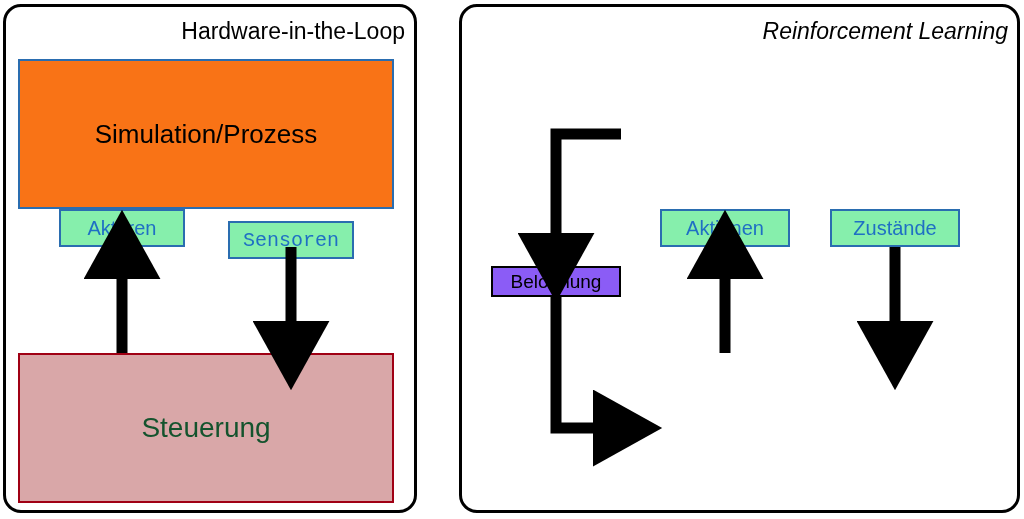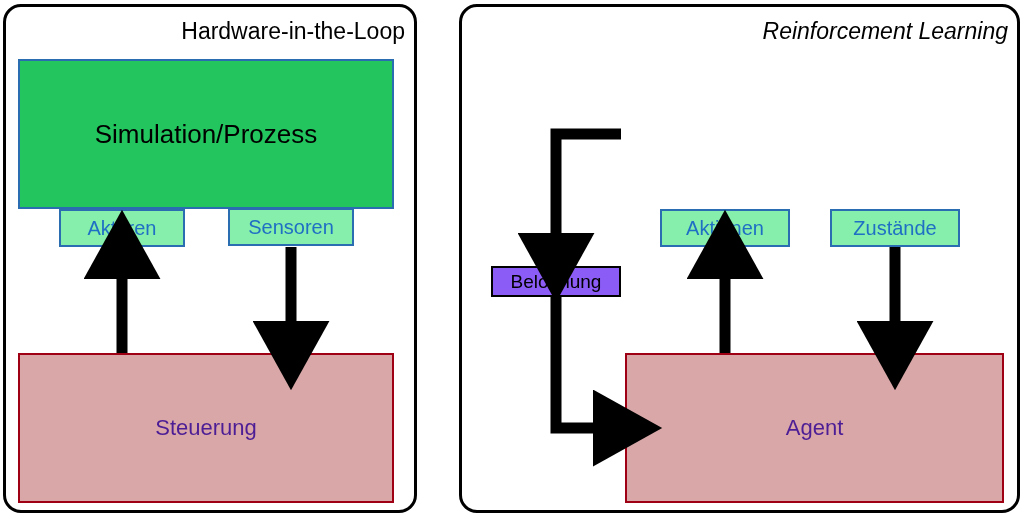--- a/index.html
+++ b/index.html
@@ -15,44 +15,44 @@
 
   .panel-title{position:absolute;font-size:23px;color:#000000;
                white-space:nowrap;text-align:right;}
   #title-hil{right:9px;top:11px;}
   #title-rl{right:9px;top:11px;font-style:italic;}
 
   .block{position:absolute;box-sizing:border-box;display:flex;
          align-items:center;justify-content:center;}
   .block span{display:block;}
 
-  .blue-block{background:#22c55e;border:2px solid #2a6db0;}
+  .blue-block{background:#f97316;border:2px solid #2a6db0;}
   .blue-block span{font-size:26px;color:#000000;}
 
   .red-block{background:#d9a7a8;border:2px solid #a00014;}
-  .red-block span{font-size:22px;color:#4c1d95;}
+  .red-block span{font-size:28px;color:#14532d;}
 
   .tag{position:absolute;box-sizing:border-box;background:#86efac;
        border:2px solid #2a6db0;display:flex;align-items:center;
        justify-content:center;}
   .tag span{font-size:20px;color:#1f6fc4;white-space:nowrap;}
 
   .gray-tag{position:absolute;box-sizing:border-box;background:#8b5cf6;
             border:2px solid #000000;display:flex;align-items:center;
             justify-content:center;}
   .gray-tag span{font-size:19px;color:#000000;white-space:nowrap;}
 
   
   .arrows{position:absolute;left:0;top:0;width:1024px;height:519px;
           pointer-events:none;}
 
   
   #sim-block{left:18px;top:59px;width:376px;height:150px;}
   #tag-aktoren{left:59px;top:209px;width:126px;height:38px;}
-  #tag-sensoren{left:228px;top:208px;width:126px;height:38px;}
+  #tag-sensoren{left:228px;top:221px;width:126px;height:38px;font-family:Liberation Mono, monospace;}
   #steuerung-block{left:18px;top:353px;width:376px;height:150px;}
 
   
   #umgebung-block{left:621px;top:59px;width:383px;height:150px;}
   #tag-aktionen{left:660px;top:209px;width:130px;height:38px;}
   #tag-zustaende{left:830px;top:209px;width:130px;height:38px;}
   #belohnung-tag{left:491px;top:266px;width:130px;height:31px;}
   #agent-block{left:625px;top:353px;width:379px;height:150px;}
 </style>
 </head>
@@ -90,23 +90,20 @@
   </div>
 
   <div class="tag" id="tag-aktionen">
     <span>Aktionen</span>
   </div>
 
   <div class="gray-tag" id="belohnung-tag">
     <span>Belohnung</span>
   </div>
 
-  <div class="block red-block" id="agent-block">
-    <span>Agent</span>
-  </div>
 
   <svg class="arrows" viewBox="0 0 1024 519">
     <defs>
       <marker id="ah" markerWidth="7" markerHeight="7" refX="2.1" refY="3.5" orient="auto" markerUnits="strokeWidth">
         <path d="M0,0 L0,7 L6.3,3.5 z" fill="#000000"></path>
       </marker>
     </defs>
 
     <line x1="122" y1="353" x2="122" y2="256" stroke="#000000" stroke-width="11" marker-end="url(#ah)"></line>
 

